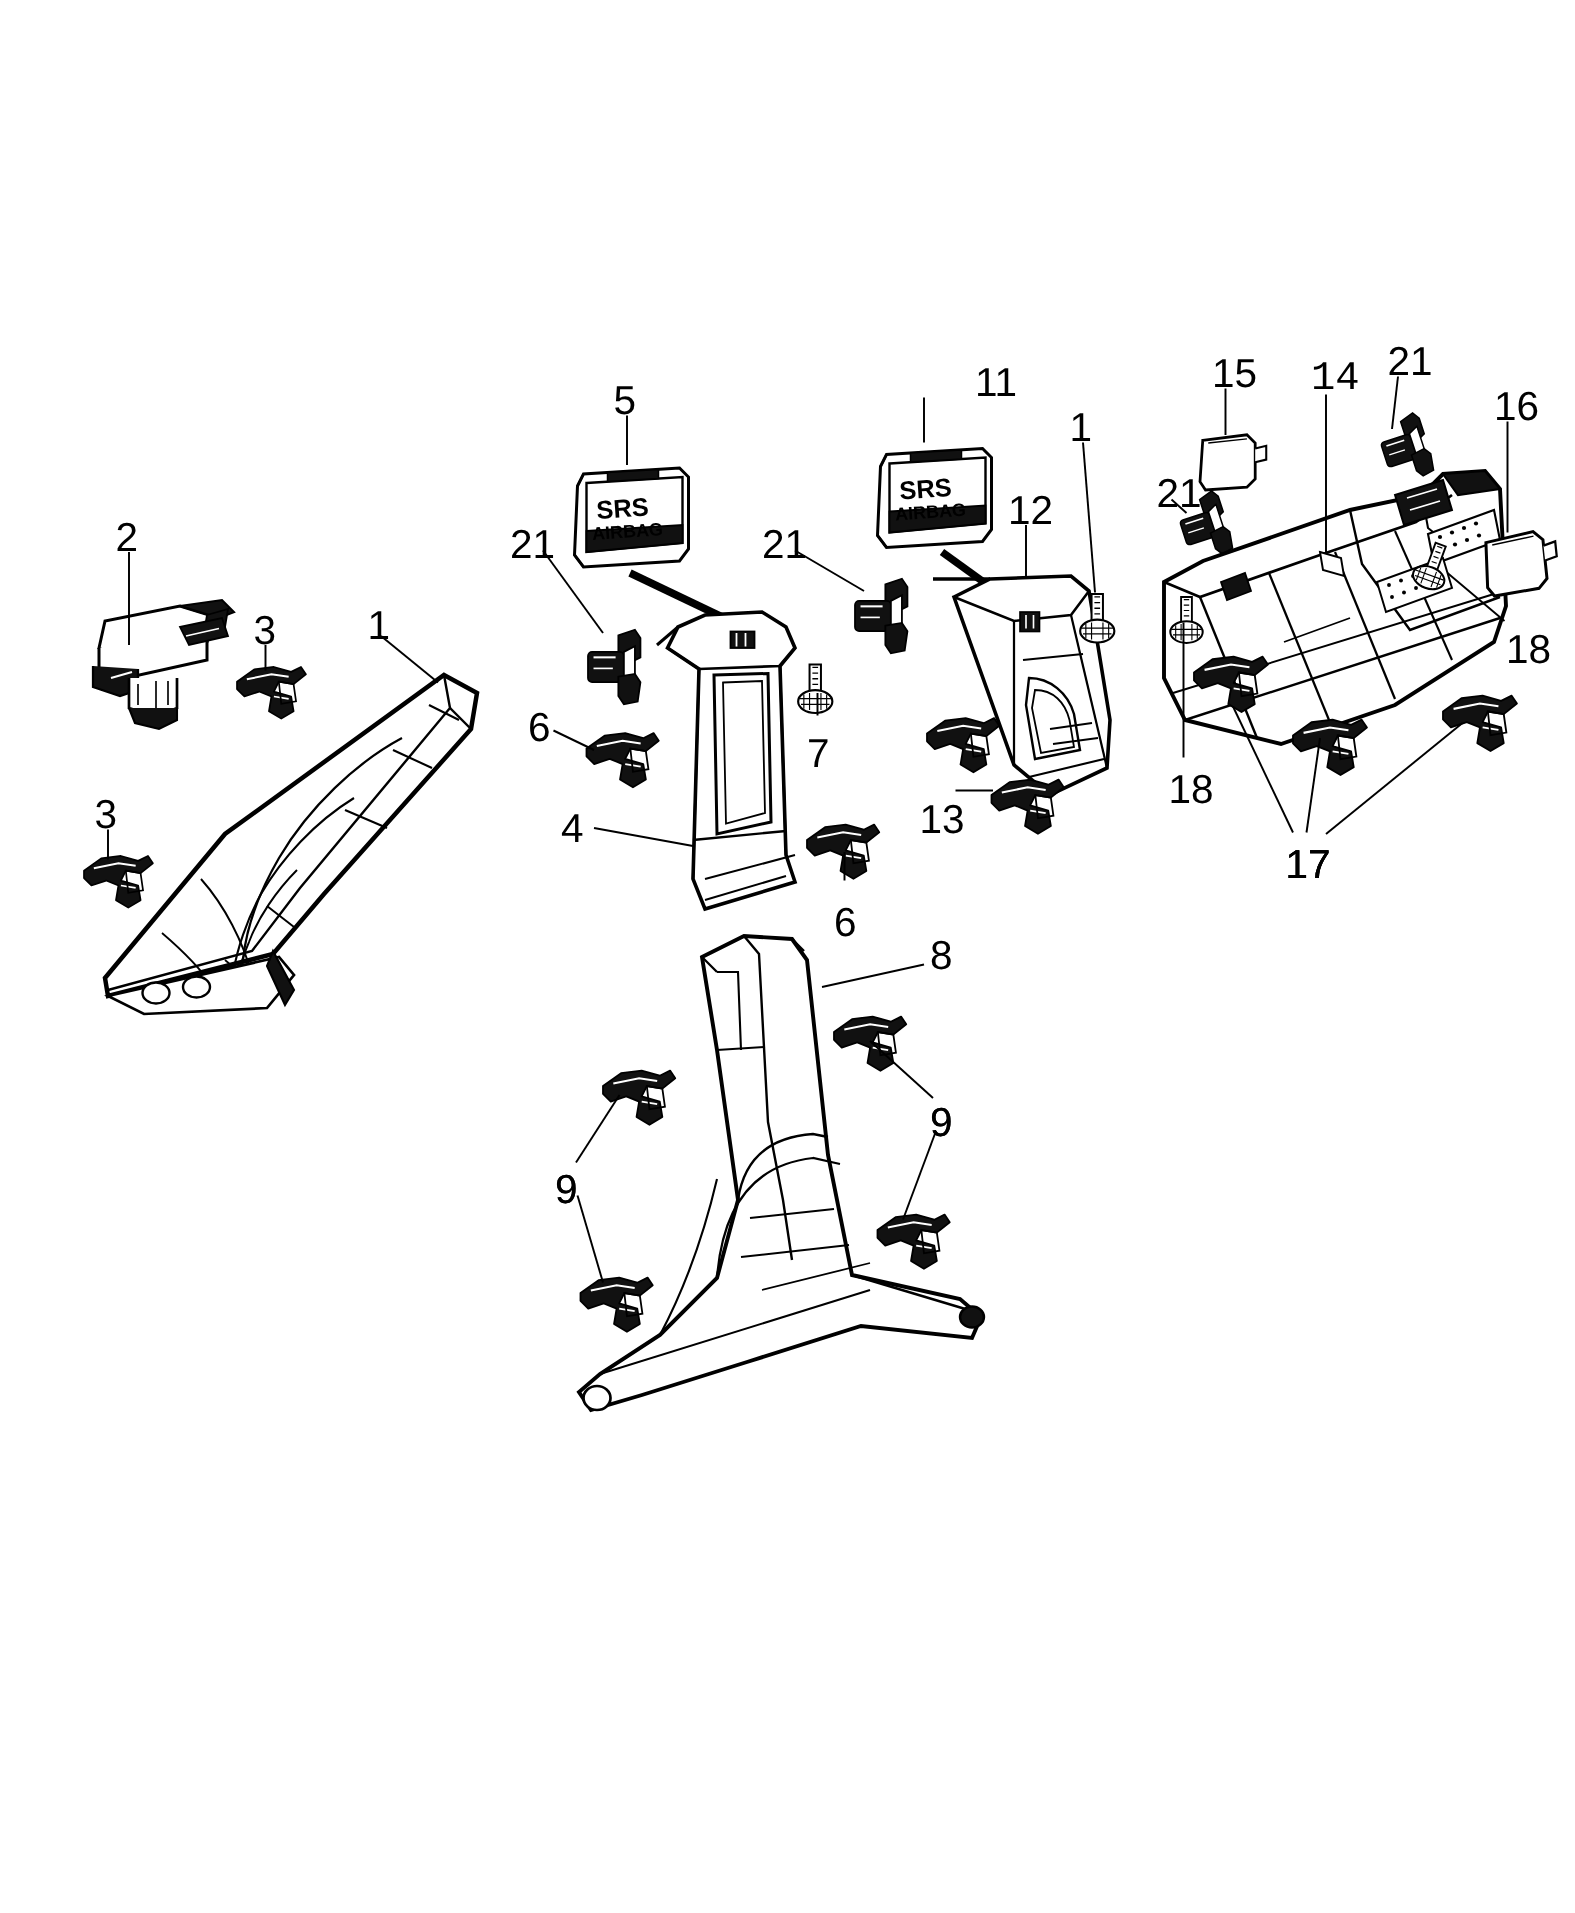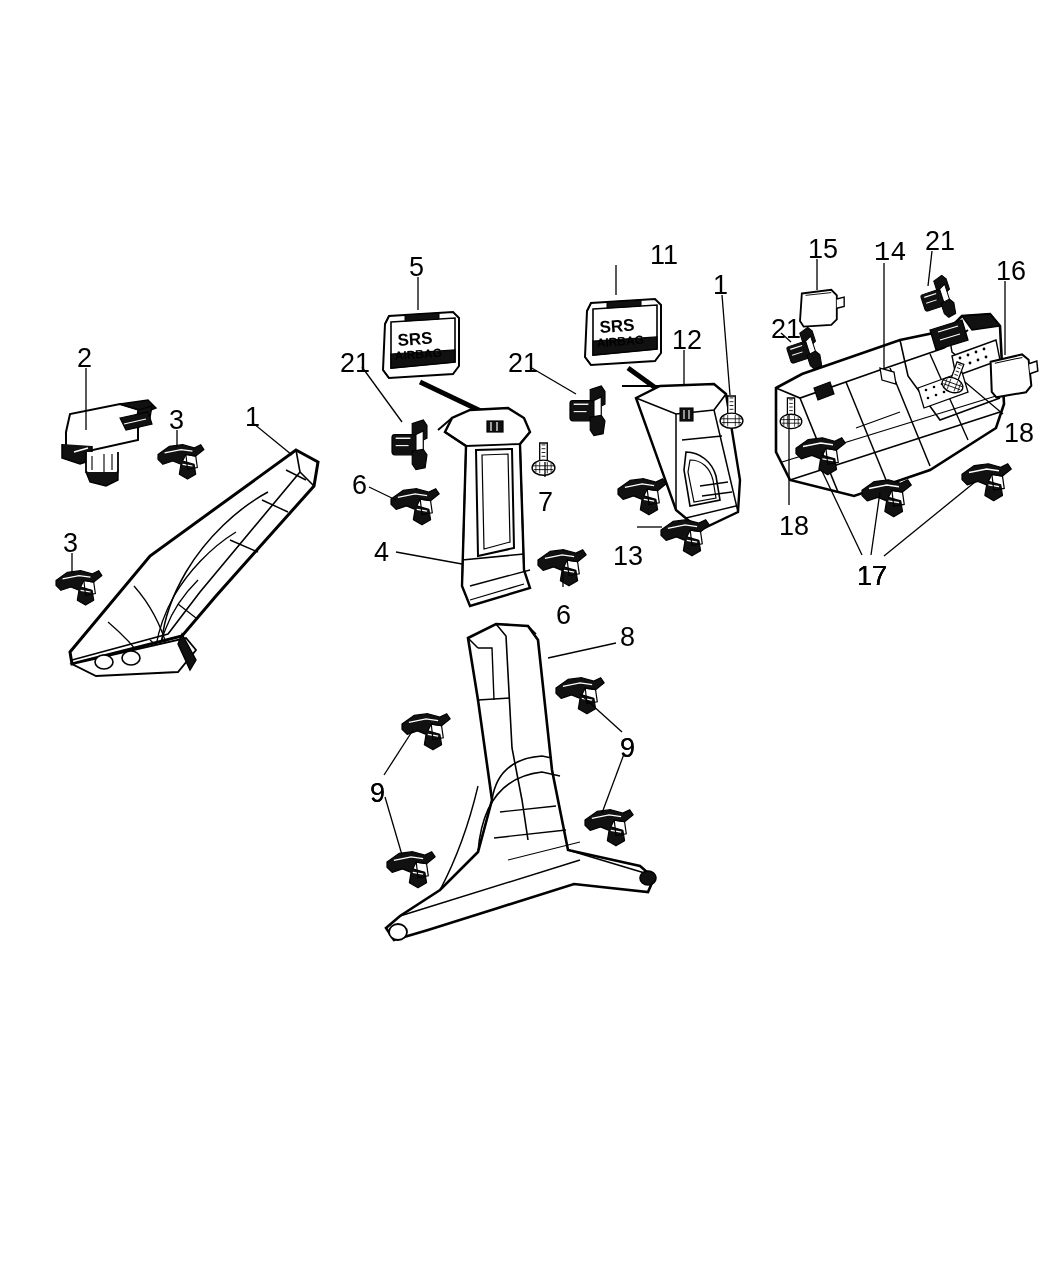--- a/index.html
+++ b/index.html
@@ -340,21 +340,21 @@
       <div class="callout-num" style="left: 556px; top: 602px;">6</div>
       <div class="callout-num" style="left: 538px; top: 489px;">7</div>
       <div class="callout-num" style="left: 620px; top: 624px;">8</div>
       <div class="callout-num" style="left: 370px; top: 780px;">9</div>
       <div class="callout-num" style="left: 370px; top: 780px;">9</div>
       <div class="callout-num" style="left: 620px; top: 735px;">9</div>
       <div class="callout-num" style="left: 620px; top: 735px;">9</div>
       <div class="callout-num" style="left: 672px; top: 327px;">12</div>
       <div class="callout-num" style="left: 606px; top: 242px; margin-left: 44px;">11</div>
       <div class="callout-num" style="left: 713px; top: 272px;">1</div>
-      <div class="callout-num" style="left: 613px; top: 533px; margin-top: 10px;">13</div>
+      <div class="callout-num" style="left: 613px; top: 533px;">13</div>
       <div class="callout-num" style="left: 874px; top: 240px; font-family: Liberation Mono, monospace;">14</div>
       <div class="callout-num" style="left: 808px; top: 236px;">15</div>
       <div class="callout-num" style="left: 996px; top: 258px;">16</div>
       <div class="callout-num" style="left: 857px; top: 563px;">17</div>
       <div class="callout-num" style="left: 857px; top: 563px;">17</div>
       <div class="callout-num" style="left: 857px; top: 563px;">17</div>
       <div class="callout-num" style="left: 779px; top: 513px;">18</div>
       <div class="callout-num" style="left: 1004px; top: 420px;">18</div>
       <div class="callout-num" style="left: 340px; top: 350px;">21</div>
       <div class="callout-num" style="left: 508px; top: 350px;">21</div>

